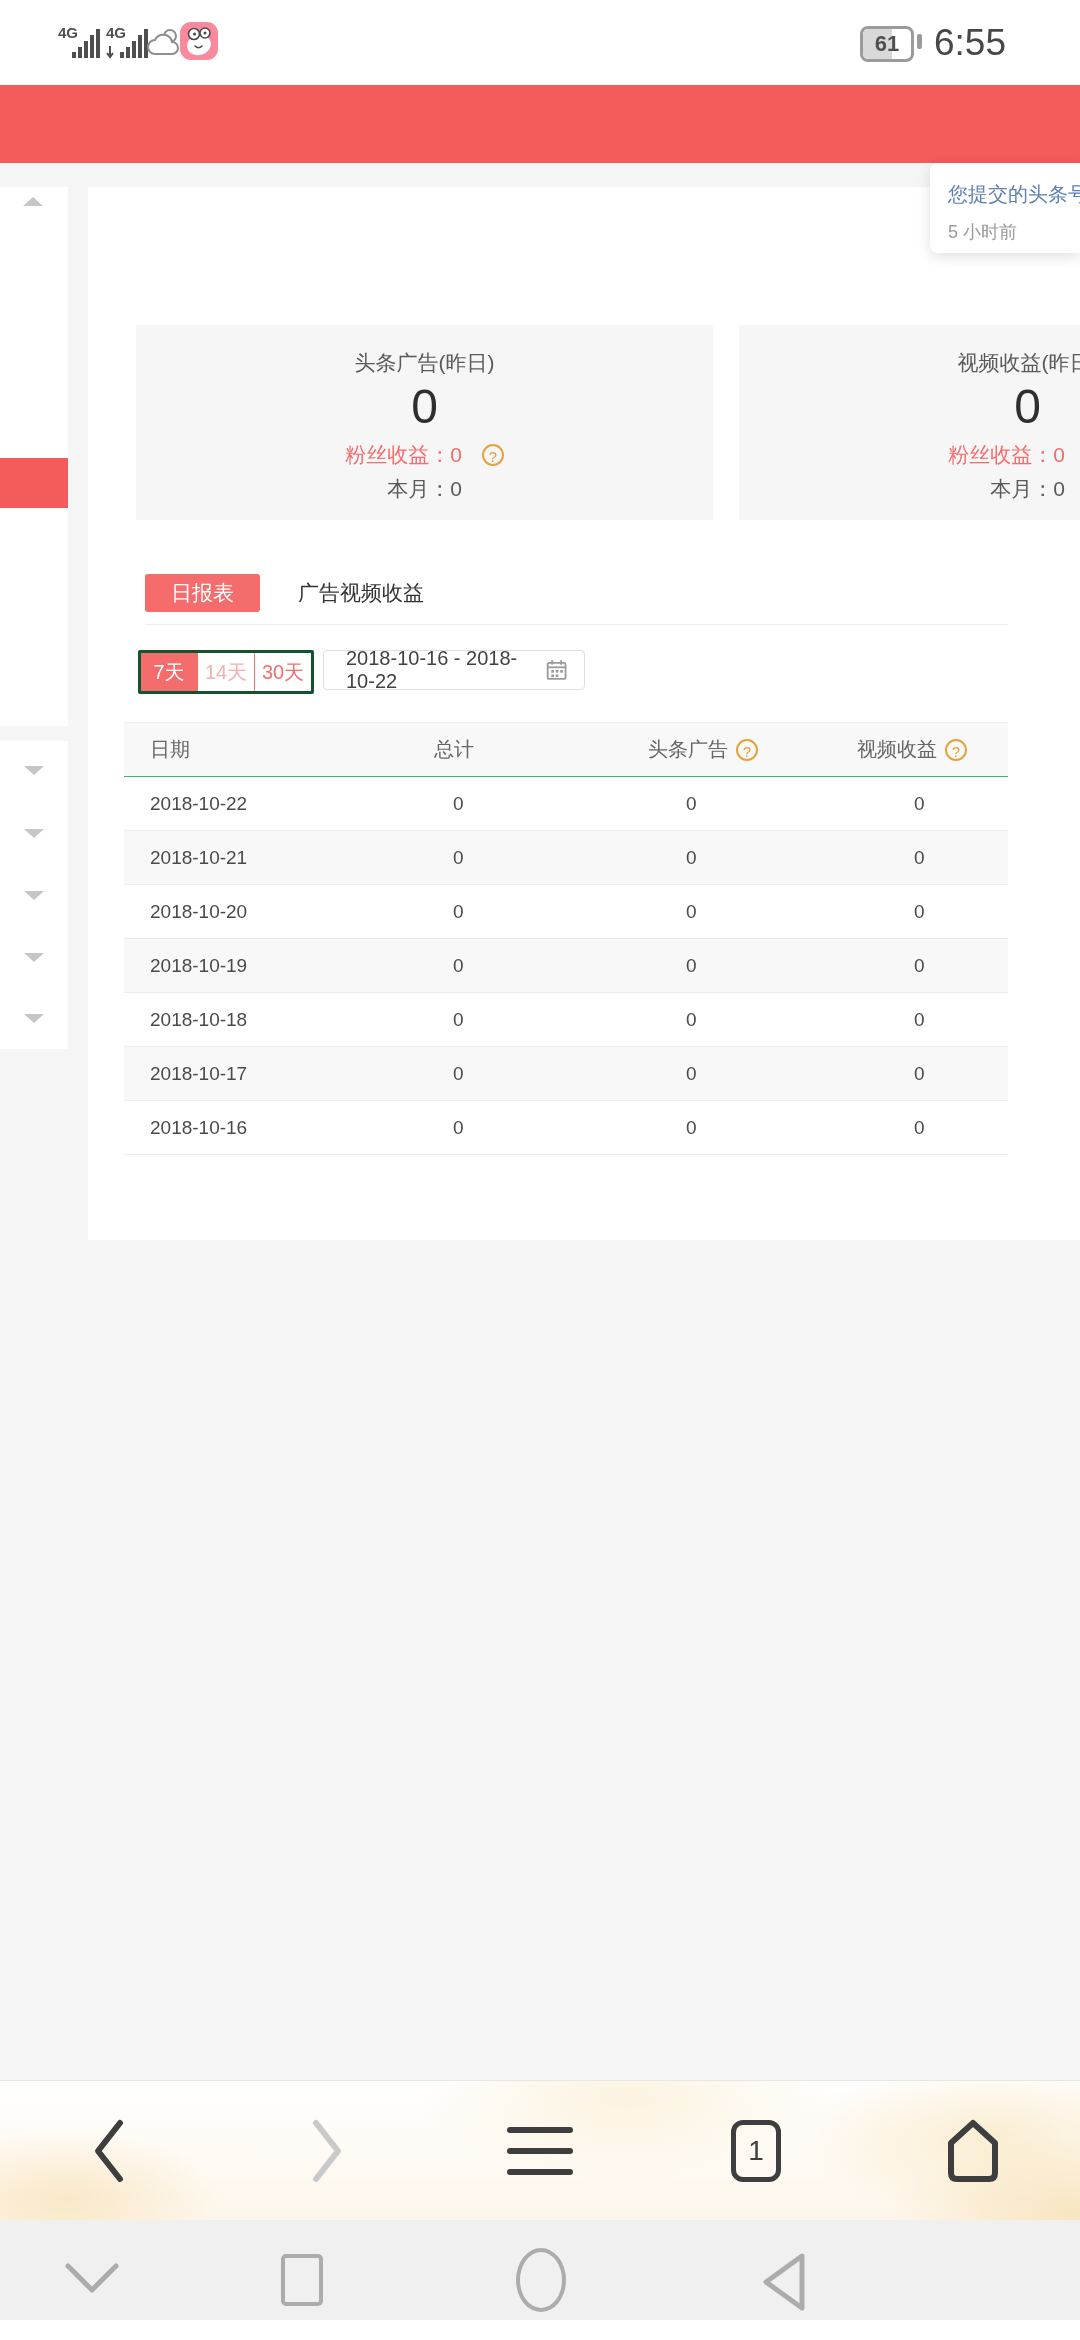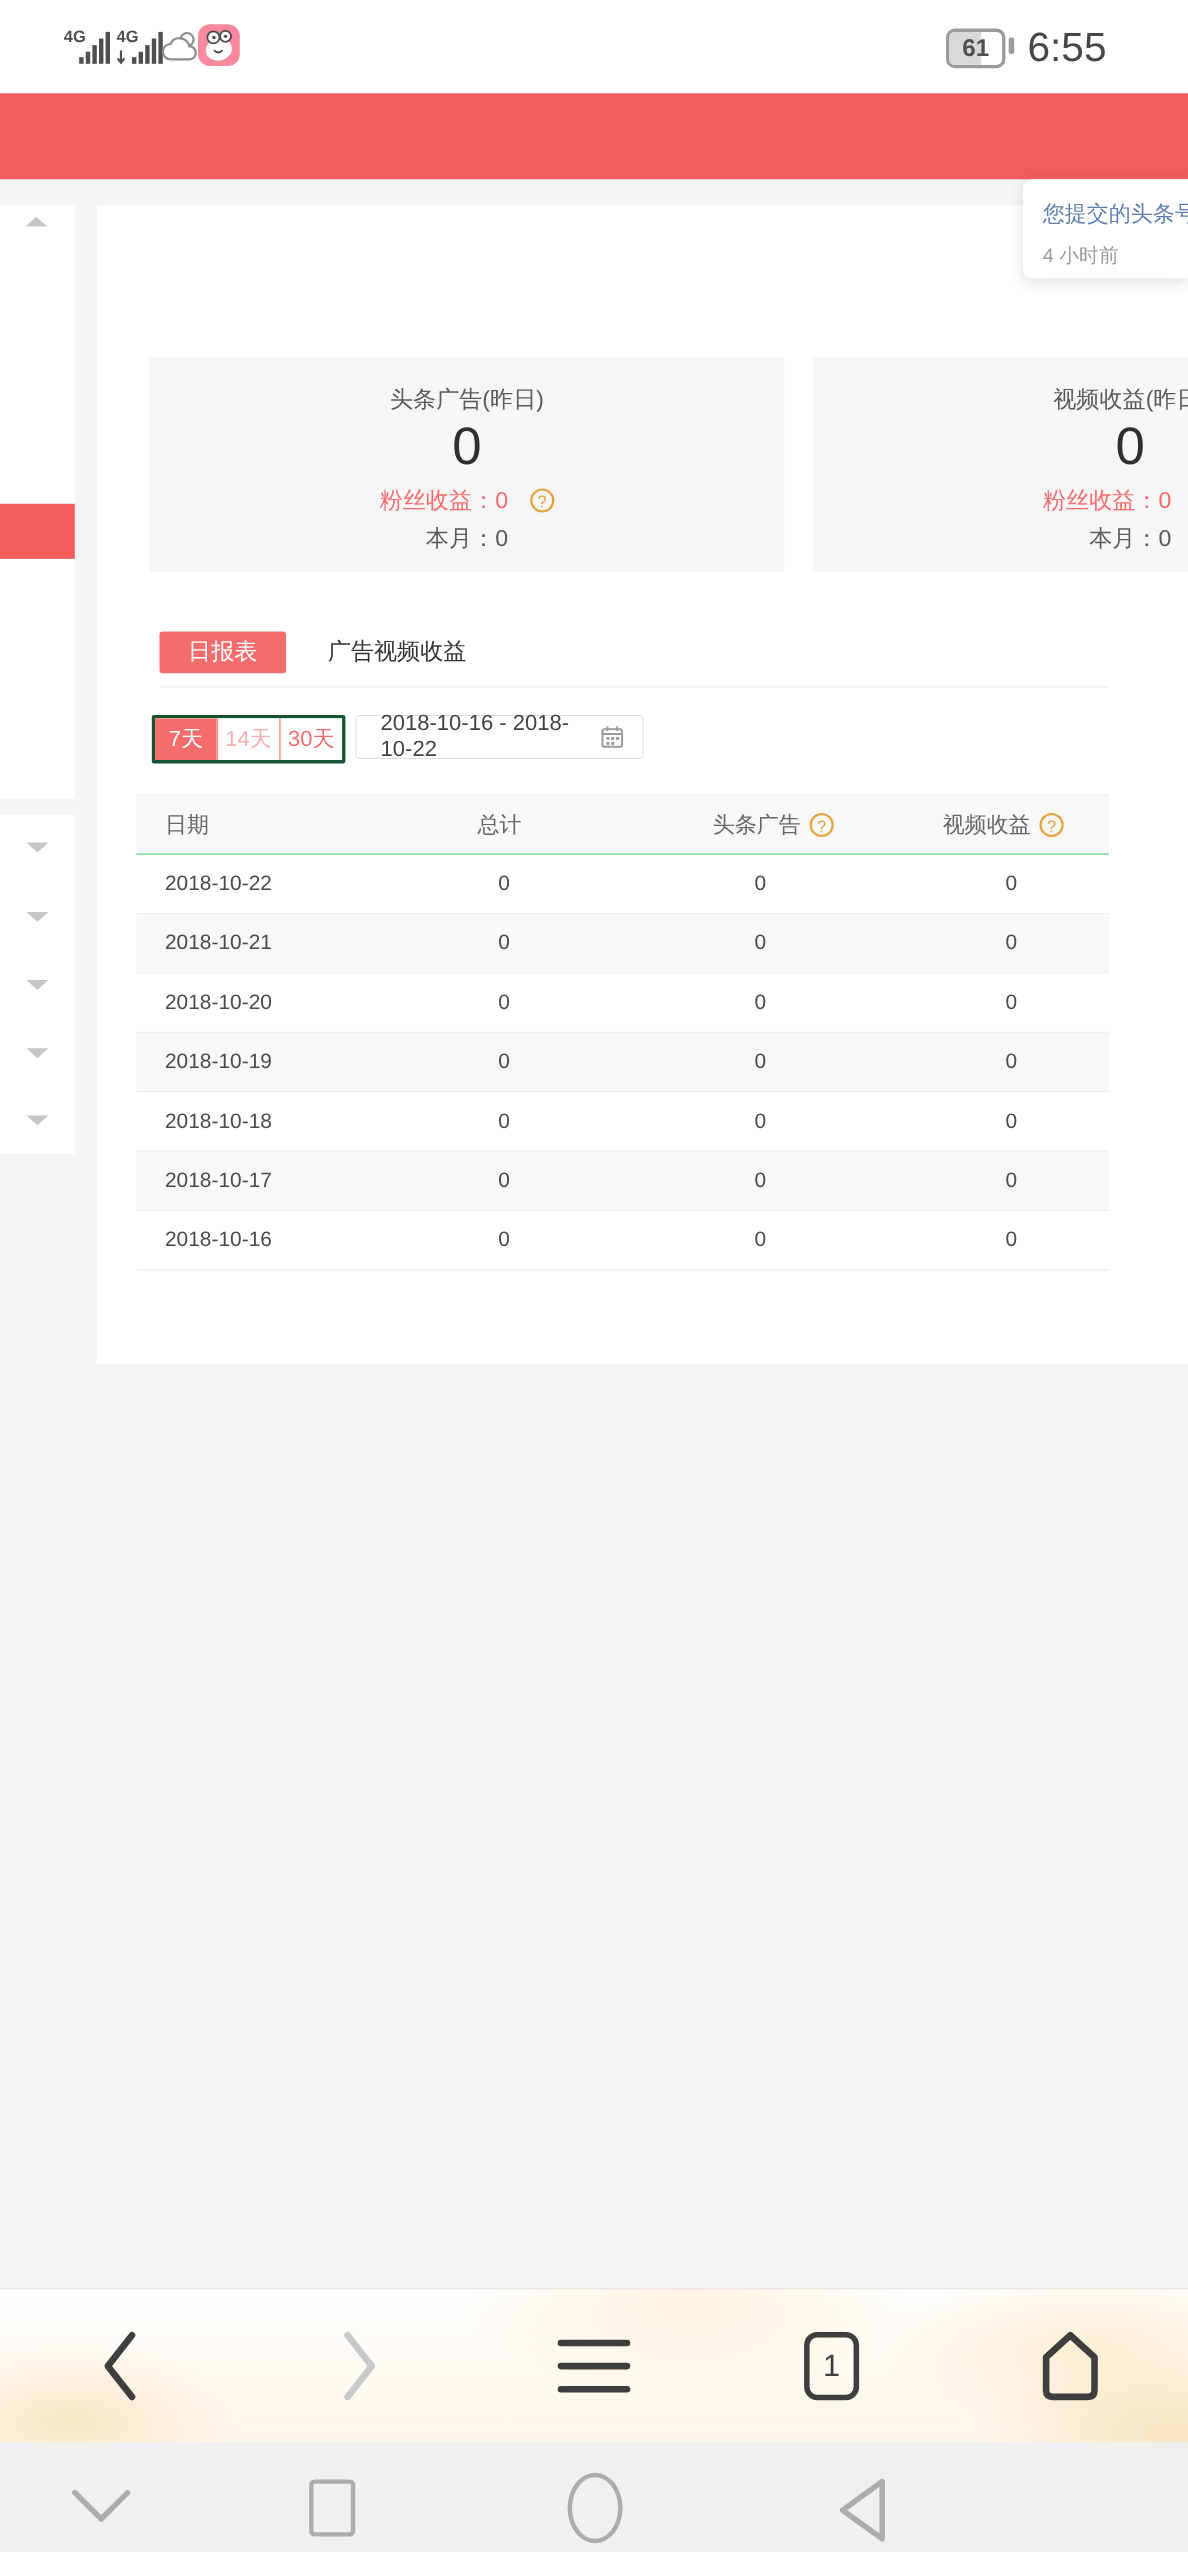--- a/index.html
+++ b/index.html
@@ -1,17 +1,17 @@
 <!DOCTYPE html>
 <html><head>
 <meta charset="utf-8">
 <style>
   html,body{margin:0;padding:0;}
   body{width:1080px;height:2340px;background:#fff;font-family:"Liberation Sans","DejaVu Sans",sans-serif;}
-  .screen{position:relative;width:1080px;height:2320px;overflow:hidden;background:#a3a3a3;}
+  .screen{position:relative;width:1080px;height:2320px;overflow:hidden;background:#a21caf;}
 
   
   .status-bar{position:absolute;left:0;top:0;width:1080px;height:85px;background:#fff;}
   .sb-icon{position:absolute;}
   .app-badge{position:absolute;left:180px;top:22px;width:38px;height:38px;border-radius:11px;background:#F9899C;}
   .battery{position:absolute;left:860px;top:26px;width:48px;height:30px;border:3px solid #9B9B9B;border-radius:8px;overflow:hidden;}
   .battery-fill{position:absolute;left:0;top:0;bottom:0;width:61%;background:#D9D9D9;}
   .battery-num{position:absolute;left:0;top:0;width:100%;height:100%;text-align:center;line-height:30px;font-size:22px;color:#4F4F4F;font-weight:700;}
   .battery-tip{position:absolute;left:917px;top:34px;width:5px;height:15px;background:#9B9B9B;border-radius:2px;}
   .sb-time{position:absolute;left:934px;top:22px;font-size:37px;color:#474747;}
@@ -265,21 +265,21 @@
         <div class="cell c1">2018-10-16</div>
         <div class="cell c2">0</div>
         <div class="cell c3">0</div>
         <div class="cell c4">0</div>
       </div>
     </div>
   </div>
 
   <div class="toast">
     <div class="toast-title">您提交的头条号</div>
-    <div class="toast-time">4 小时前</div>
+    <div class="toast-time">5 小时前</div>
   </div>
 
   <div class="browser-bar">
     <svg class="bb-item" style="left:90px;top:36px;" width="40" height="68" viewBox="0 0 40 68">
       <polyline points="30,6 8,34 30,62" fill="none" stroke="#3E3E3E" stroke-width="6" stroke-linecap="round" stroke-linejoin="round"></polyline>
     </svg>
     <svg class="bb-item" style="left:306px;top:36px;" width="40" height="68" viewBox="0 0 40 68">
       <polyline points="10,6 32,34 10,62" fill="none" stroke="#C9C9C9" stroke-width="6" stroke-linecap="round" stroke-linejoin="round"></polyline>
     </svg>
     <div class="bb-item menu-lines">

